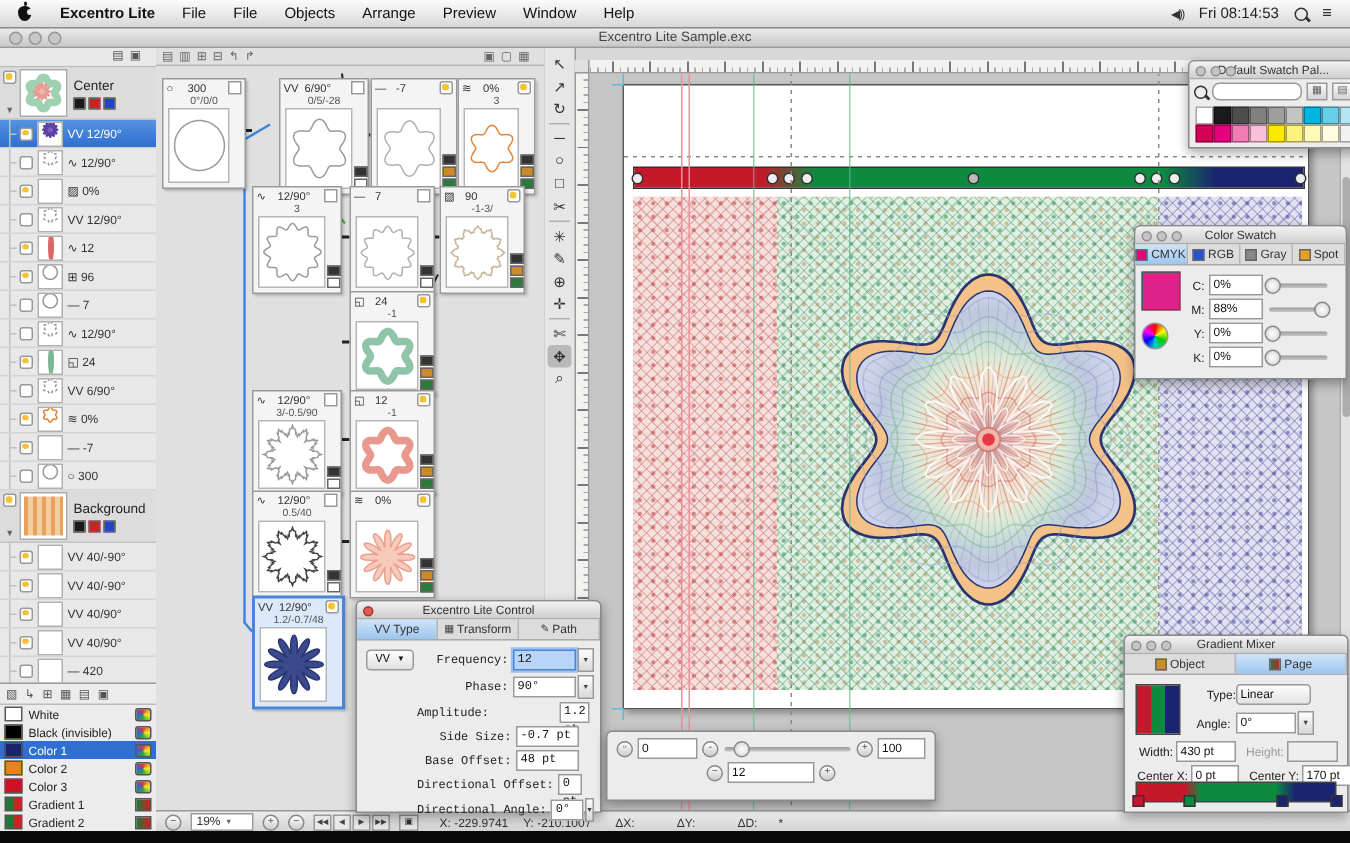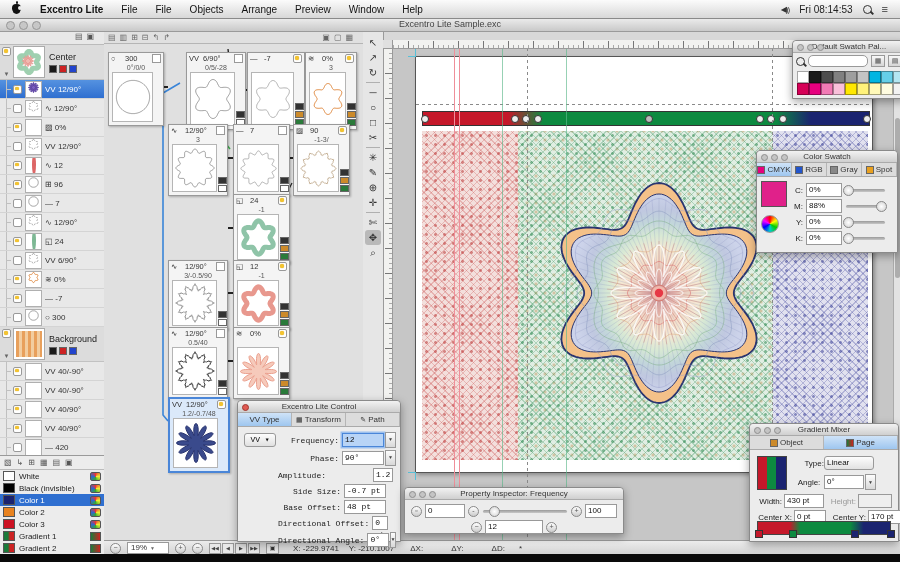--- a/index.html
+++ b/index.html
@@ -988,28 +988,20 @@
           <div class="frow">
             <span class="flabel">Directional Angle:</span>
             <span class="field" style="width: 36px;">0°</span>
             <span class="stepper">▼</span>
           </div>
         </div>
     </div>
   </div>
 
   <div class="mini-win" id="propins" style="left:404px;top:487px;width:218px;height:45px">
-    <div class="mini-title">
-      <span class="mini-dots">
-          <span class="mdot"></span>
-          <span class="mdot"></span>
-          <span class="mdot"></span>
-        </span>
-      <span>Property Inspector: Frequency</span>
-    </div>
     <div style="display:flex;align-items:center;padding:4px 6px 0 6px;">
       <span class="sb-btn">▫</span>
       <span class="field" style="width:34px;margin-left:3px">0</span>
       <span class="sb-btn" style="margin-left:3px">-</span>
       <div class="slider">
         <span class="sthumb" id="pi-thumb" style="left: calc(12% - 4px);"></span>
       </div>
       <span class="sb-btn">+</span>
       <span class="field" style="width:26px;margin-left:3px">100</span>
     </div>

